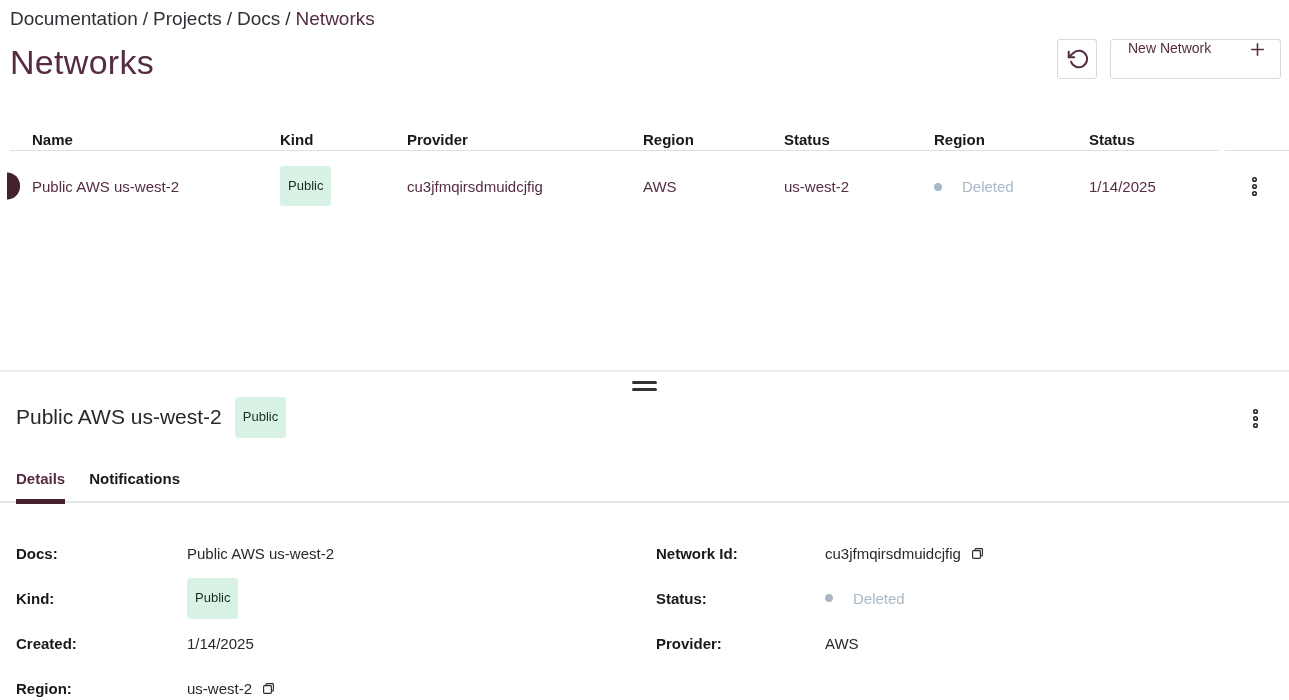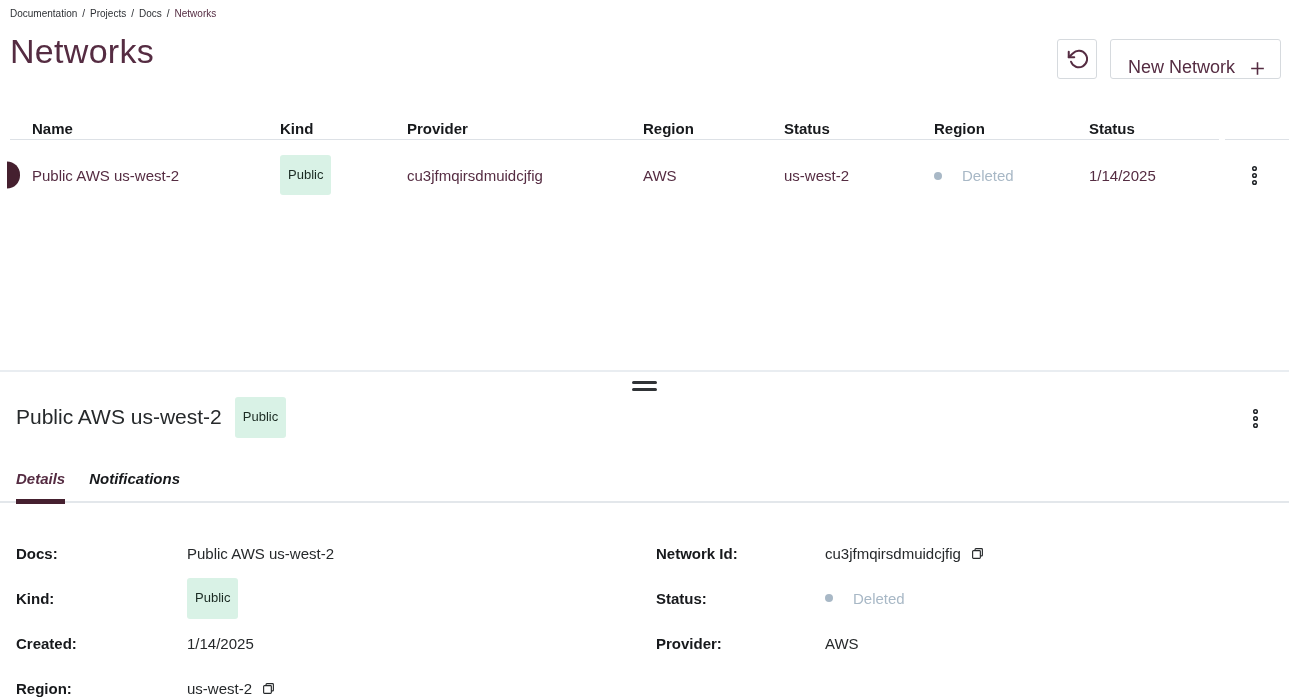--- a/index.html
+++ b/index.html
@@ -13,33 +13,33 @@
     --border:#dde1e6;
     --btn-border:#d6dade;
     --drawer-border:#e9edf1;
     --tabstrip:#e3e7eb;
   }
   *{box-sizing:border-box;margin:0;padding:0;}
   html,body{width:1289px;height:700px;overflow:hidden;background:#fff;
     font-family:"Liberation Sans","DejaVu Sans",sans-serif;color:var(--text);}
   
   .main{position:relative;height:370px;}
-  .breadcrumb{padding:8px 0 0 10px;font-size:10px;color:#2e3135;}
+  .breadcrumb{padding:8px 0 0 10px;font-size:19px;color:#2e3135;}
   .breadcrumb .crumb{color:#2e3135;cursor:pointer;}
   .breadcrumb .sep{margin:0 5px;color:#2e3135;}
   .breadcrumb .current{color:var(--accent);}
   h1.page-title{margin:12px 0 0 10px;font-size:34px;font-weight:400;
     letter-spacing:.3px;color:var(--accent);line-height:40px;}
   .icon-btn{position:absolute;left:1057px;top:39px;width:40px;height:40px;
     background:#fff;border:1px solid var(--btn-border);border-radius:3px;
     display:flex;align-items:center;justify-content:center;color:var(--accent);cursor:pointer;}
   .new-btn{position:absolute;left:1110px;top:39px;width:171px;height:40px;
     background:#fff;border:1px solid var(--btn-border);border-radius:3px;
-    display:flex;align-items:flex-end;justify-content:space-between;
-    padding:0 13px 0 17px;color:var(--accent);font-size:18px;cursor:pointer;}
+    display:flex;align-items:flex-start;justify-content:space-between;
+    padding:0 13px 0 17px;color:var(--accent);font-size:14px;cursor:pointer;}
   
   .nettable{margin-top:18px;padding-left:10px;}
   .tgrid{display:grid;grid-template-columns:248px 127px 236px 141px 150px 155px 134px 1fr;
     padding-left:22px;align-items:center;}
   .thead{height:51px;padding-top:8px;border-bottom:1px solid var(--border);position:relative;}
   .thead .th{font-size:15px;font-weight:700;color:var(--ink);margin-top:20px;}
   .thead .border-gap{position:absolute;left:1209px;bottom:-2px;width:6px;height:3px;background:#fff;}
   .trow{height:70px;position:relative;font-size:15px;color:var(--accent);cursor:pointer;}
   .row-indicator{position:absolute;left:-3px;top:50%;transform:translateY(-50%);
     width:13px;height:27px;background:var(--accent-dark);border-radius:0 14px 14px 0;}
@@ -54,21 +54,21 @@
   .drawer{height:330px;border-top:2px solid var(--drawer-border);position:relative;}
   .drag-handle{width:25px;margin:9px auto 0;cursor:grab;}
   .drag-handle .bar{height:3px;background:#303336;border-radius:2px;}
   .drag-handle .bar + .bar{margin-top:4px;}
   .drawer-title-row{margin-top:6px;padding:0 16px;display:flex;align-items:center;gap:13px;}
   .drawer-title{font-size:21px;font-weight:400;color:var(--text);line-height:30px;}
   .drawer-kebab{position:absolute;right:26px;top:32px;}
   .tabs{margin-top:32px;padding:0 16px;display:flex;gap:24px;
     border-bottom:2px solid var(--tabstrip);}
   .tab{position:relative;font-size:15px;font-weight:700;color:var(--ink);
-    padding-bottom:14px;cursor:pointer;font-style:italic;}
+    padding-bottom:14px;cursor:pointer;}
   .tab.active{color:var(--accent);}
   .tab.active::after{content:"";position:absolute;left:0;right:0;bottom:-3px;
     height:5px;background:var(--accent-dark);}
   .details{margin-top:28px;padding:0 16px;display:grid;
     grid-template-columns:171px 469px 169px 1fr;grid-auto-rows:45px;align-items:center;}
   .dlabel{font-size:15px;font-weight:700;color:var(--ink);}
   .dvalue{font-size:15px;color:var(--text);display:flex;align-items:center;gap:9px;}
   .copy-btn{background:none;border:none;color:#26292b;cursor:pointer;
     display:inline-flex;align-items:center;padding:1px;}
   svg{display:block;}

